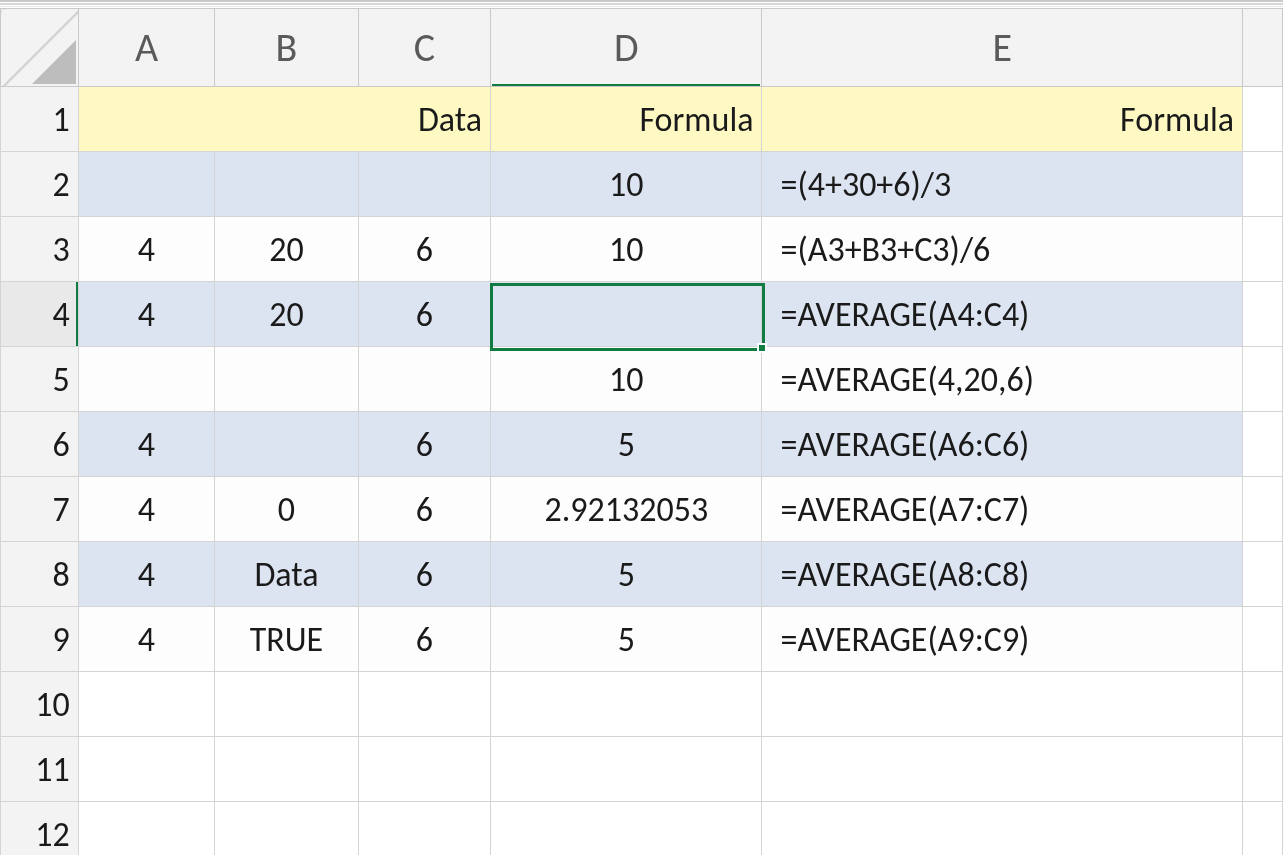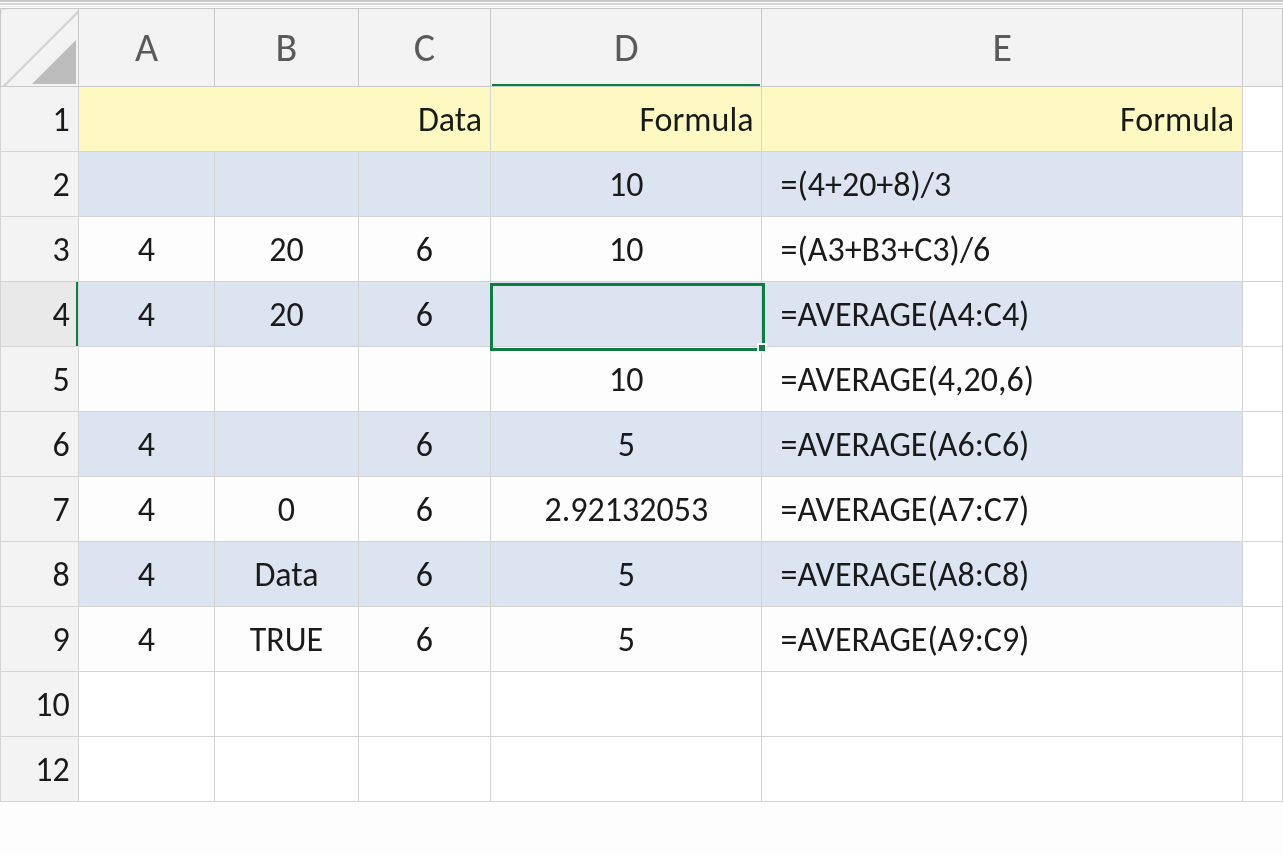--- a/index.html
+++ b/index.html
@@ -179,21 +179,21 @@
       <td class="tbl-hdr">Formula</td>
       <td class="plain"></td>
     </tr>
 
     <tr>
       <td class="rowhdr">2</td>
       <td class="tbl banded"></td>
       <td class="tbl banded"></td>
       <td class="tbl banded"></td>
       <td class="tbl banded">10</td>
-      <td class="tbl banded colE">=(4+20+8)/3</td>
+      <td class="tbl banded colE">=(4+30+6)/3</td>
       <td class="plain"></td>
     </tr>
 
     <tr>
       <td class="rowhdr">3</td>
       <td class="tbl">4</td>
       <td class="tbl">20</td>
       <td class="tbl">6</td>
       <td class="tbl">10</td>
       <td class="tbl colE">=(A3+B3+C3)/6</td>
@@ -263,20 +263,29 @@
     <tr>
       <td class="rowhdr">10</td>
       <td class="plain"></td>
       <td class="plain"></td>
       <td class="plain"></td>
       <td class="plain"></td>
       <td class="plain"></td>
       <td class="plain"></td>
     </tr>
 
+    <tr>
+      <td class="rowhdr">11</td>
+      <td class="plain"></td>
+      <td class="plain"></td>
+      <td class="plain"></td>
+      <td class="plain"></td>
+      <td class="plain"></td>
+      <td class="plain"></td>
+    </tr>
 
     <tr>
       <td class="rowhdr">12</td>
       <td class="plain"></td>
       <td class="plain"></td>
       <td class="plain"></td>
       <td class="plain"></td>
       <td class="plain"></td>
       <td class="plain"></td>
     </tr>

